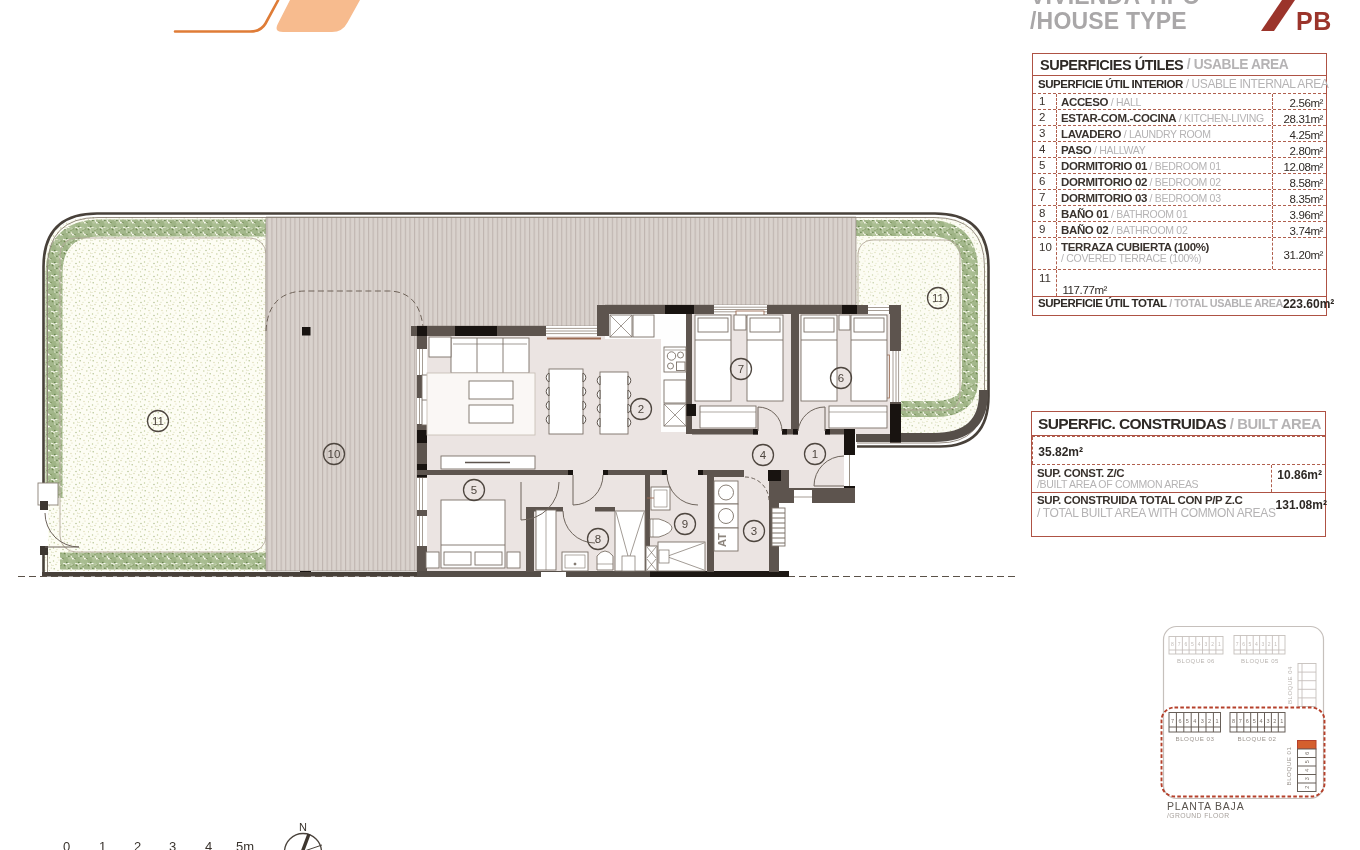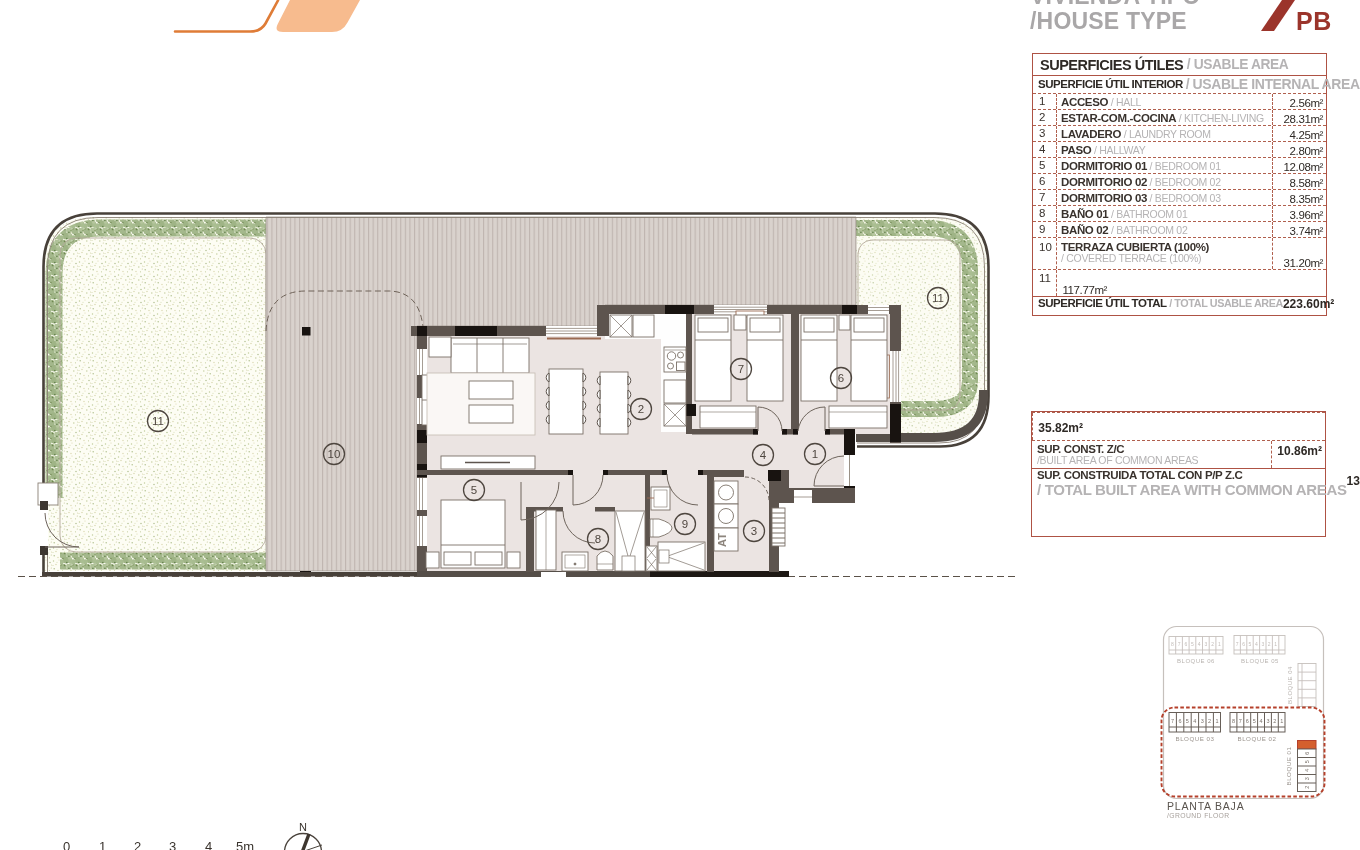--- a/index.html
+++ b/index.html
@@ -26,21 +26,21 @@
 
 <div class="t" style="left:1032px;top:53px;width:295px;height:263px">
 
  <div style="height:22px;display:flex;align-items:center;padding-left:7px;border-bottom:1.5px solid #ae5244;box-sizing:border-box;white-space:nowrap">
   <span style="font-size:14.5px;font-weight:bold;color:#2e2925;letter-spacing:-0.5px">SUPERFICIES ÚTILES&nbsp;</span>
         <span style="font-size:13.8px;font-weight:bold;color:#b5b3b4;letter-spacing:-0.4px">/ USABLE AREA</span>
  </div>
 
  <div style="height:16.5px;display:flex;align-items:center;padding-left:5px;white-space:nowrap">
   <span style="font-size:11.5px;font-weight:bold;color:#2e2925;letter-spacing:-0.45px">SUPERFICIE ÚTIL INTERIOR&nbsp;</span>
-        <span style="font-size:14px;font-weight:bold;color:#b5b3b4;letter-spacing:-0.4px">/ USABLE INTERNAL AREA</span>
+        <span style="font-size:12px;font-weight:normal;color:#b5b3b4;letter-spacing:-0.4px">/ USABLE INTERNAL AREA</span>
  </div>
 
  <div class="row" style="height:16px">
         <div class="num">1</div>
         <div class="nm">
           <div><span class="sp">ACCESO</span><span class="en"> / HALL</span></div>
         </div>
         <div class="val">
           <span class="v1">2.56m²</span>
         </div>
@@ -125,41 +125,45 @@
           <span class="v1">3.74m²</span>
         </div>
       </div>
 
  <div class="row" style="height:32px">
         <div class="num" style="align-self:flex-start;padding-top:3px">10</div>
         <div class="nm">
           <div class="sp">TERRAZA CUBIERTA (100%)</div>
           <div class="en">/ COVERED TERRACE (100%)</div>
         </div>
-        <div class="val" style="justify-content:flex-end;padding-top:3px">
+        <div class="val" style="justify-content:center;padding-top:3px">
           <span class="v1">31.20m²</span>
         </div>
       </div>
 
  <div class="row" style="height:27px">
         <div class="num" style="align-self:flex-start;padding-top:2px">11</div>
         <div class="val" style="justify-content:flex-end;padding-top:2px">
           <span class="v1">117.77m²</span>
         </div>
       </div>
 
  <div style="height:25px;border-top:1.3px solid #ae5244;display:flex;align-items:flex-start;padding-left:5px;box-sizing:border-box;white-space:nowrap">
   <span style="font-size:11.5px;font-weight:bold;color:#2e2925;letter-spacing:-0.45px">SUPERFICIE ÚTIL TOTAL</span>
         <span style="font-size:10.8px;font-weight:bold;color:#b5b3b4;letter-spacing:-0.4px">&nbsp;/ TOTAL USABLE AREA</span>
         <span style="font-size:12px;font-weight:bold;color:#2e2925;margin-left:auto;padding-right:3px">223.60m²</span>
  </div>
 </div>
 
 <div class="t" style="left:1031px;top:411px;width:295px;height:126px">
 
+ <div style="height:24px;display:flex;align-items:center;padding-left:6px;border-bottom:1.2px solid #ae5244;box-sizing:border-box;white-space:nowrap">
+  <span style="font-size:15.5px;font-weight:bold;color:#2e2925;letter-spacing:-0.6px">SUPERFIC. CONSTRUIDAS&nbsp;</span>
+        <span style="font-size:14.8px;font-weight:bold;color:#b5b3b4;letter-spacing:-0.4px">/ BUILT AREA</span>
+ </div>
 
 
  <div class="row" style="height:28px">
         <div class="val" style="justify-content:center;padding-top:3px">
           <span style="font-size:12px;font-weight:bold;color:#2e2925">35.82m²</span>
         </div>
       </div>
 
  <div class="row" style="height:28px">
         <div class="nm" style="border-left:none;padding-left:5px">
@@ -167,21 +171,21 @@
           <div class="en">/BUILT AREA OF COMMON AREAS</div>
         </div>
         <div class="val" style="justify-content:flex-start;padding-top:3px">
           <span style="font-size:12px;font-weight:bold;color:#2e2925">10.86m²</span>
         </div>
       </div>
 
  <div style="border-top:1.3px solid #ae5244;display:flex;box-sizing:border-box;height:29px">
   <div style="flex:1;padding-left:5px;display:flex;flex-direction:column;justify-content:center;white-space:nowrap">
           <div class="sp">SUP. CONSTRUIDA TOTAL CON P/P Z.C</div>
-          <div style="font-size:15px;font-weight:bold;color:#b5b3b4;letter-spacing:-0.35px">/ TOTAL BUILT AREA WITH COMMON AREAS</div>
+          <div style="font-size:12px;font-weight:normal;color:#b5b3b4;letter-spacing:-0.35px">/ TOTAL BUILT AREA WITH COMMON AREAS</div>
         </div>
   <div style="width:54px;text-align:right;padding-right:3px;padding-top:2px;box-sizing:border-box"><span style="font-size:12px;font-weight:bold;color:#2e2925">131.08m²</span></div>
  </div>
 </div>
 
 <div class="abs" style="left:1167px;top:800px;font-size:10.5px;color:#5a544e;letter-spacing:0.8px">PLANTA BAJA</div>
 
 <div class="abs" style="left:1167px;top:812px;font-size:6.8px;color:#a8a29d;letter-spacing:0.4px">/GROUND FLOOR</div>
 
 <svg class="abs" style="left:0;top:0" width="1360" height="850" viewBox="0 0 1360 850">

